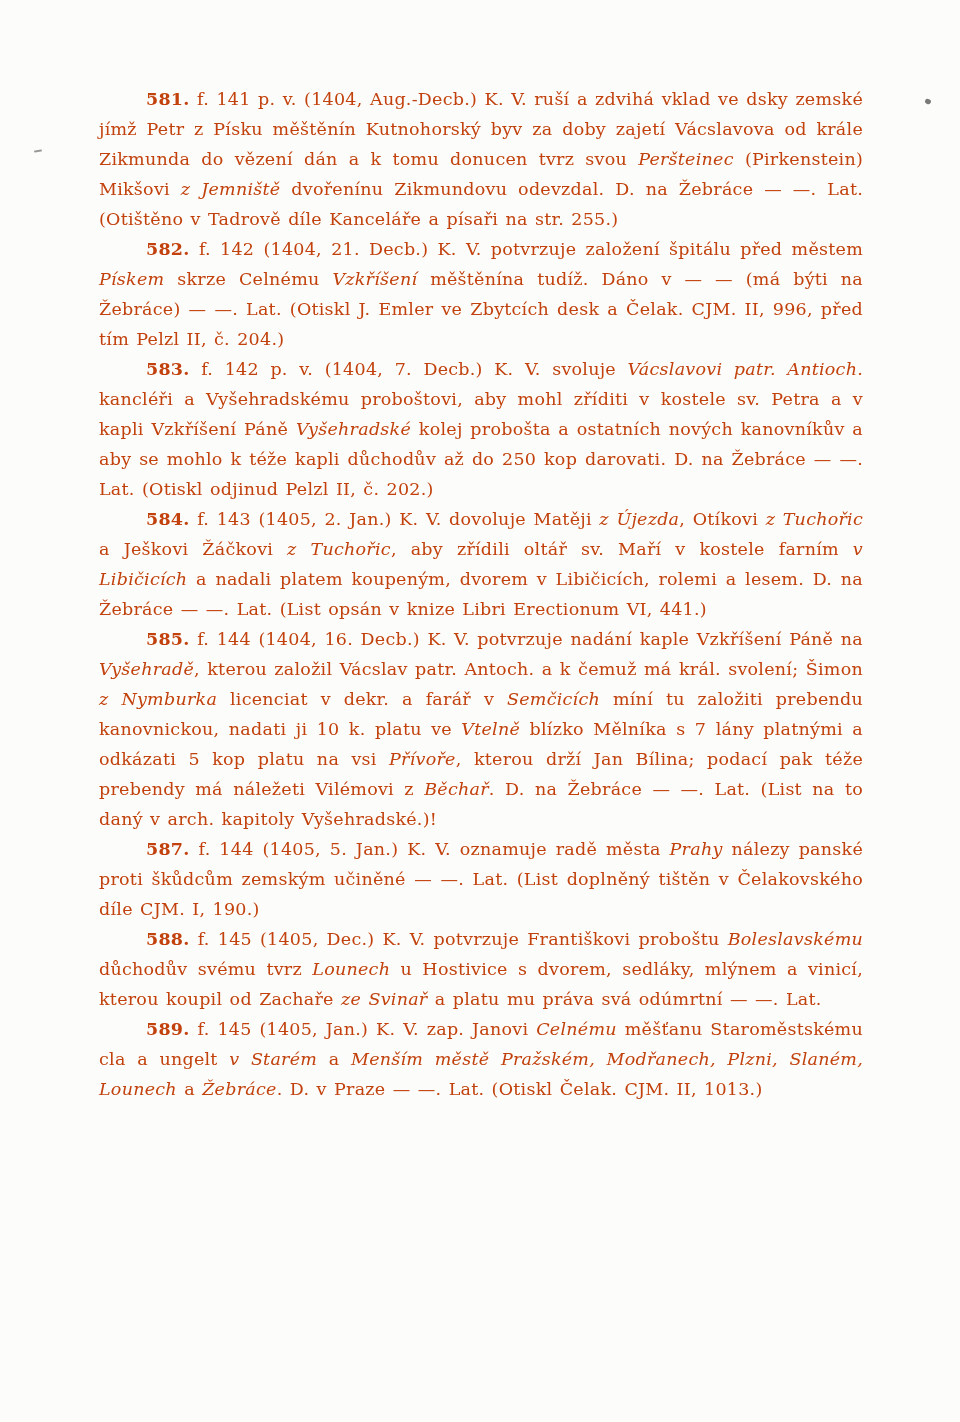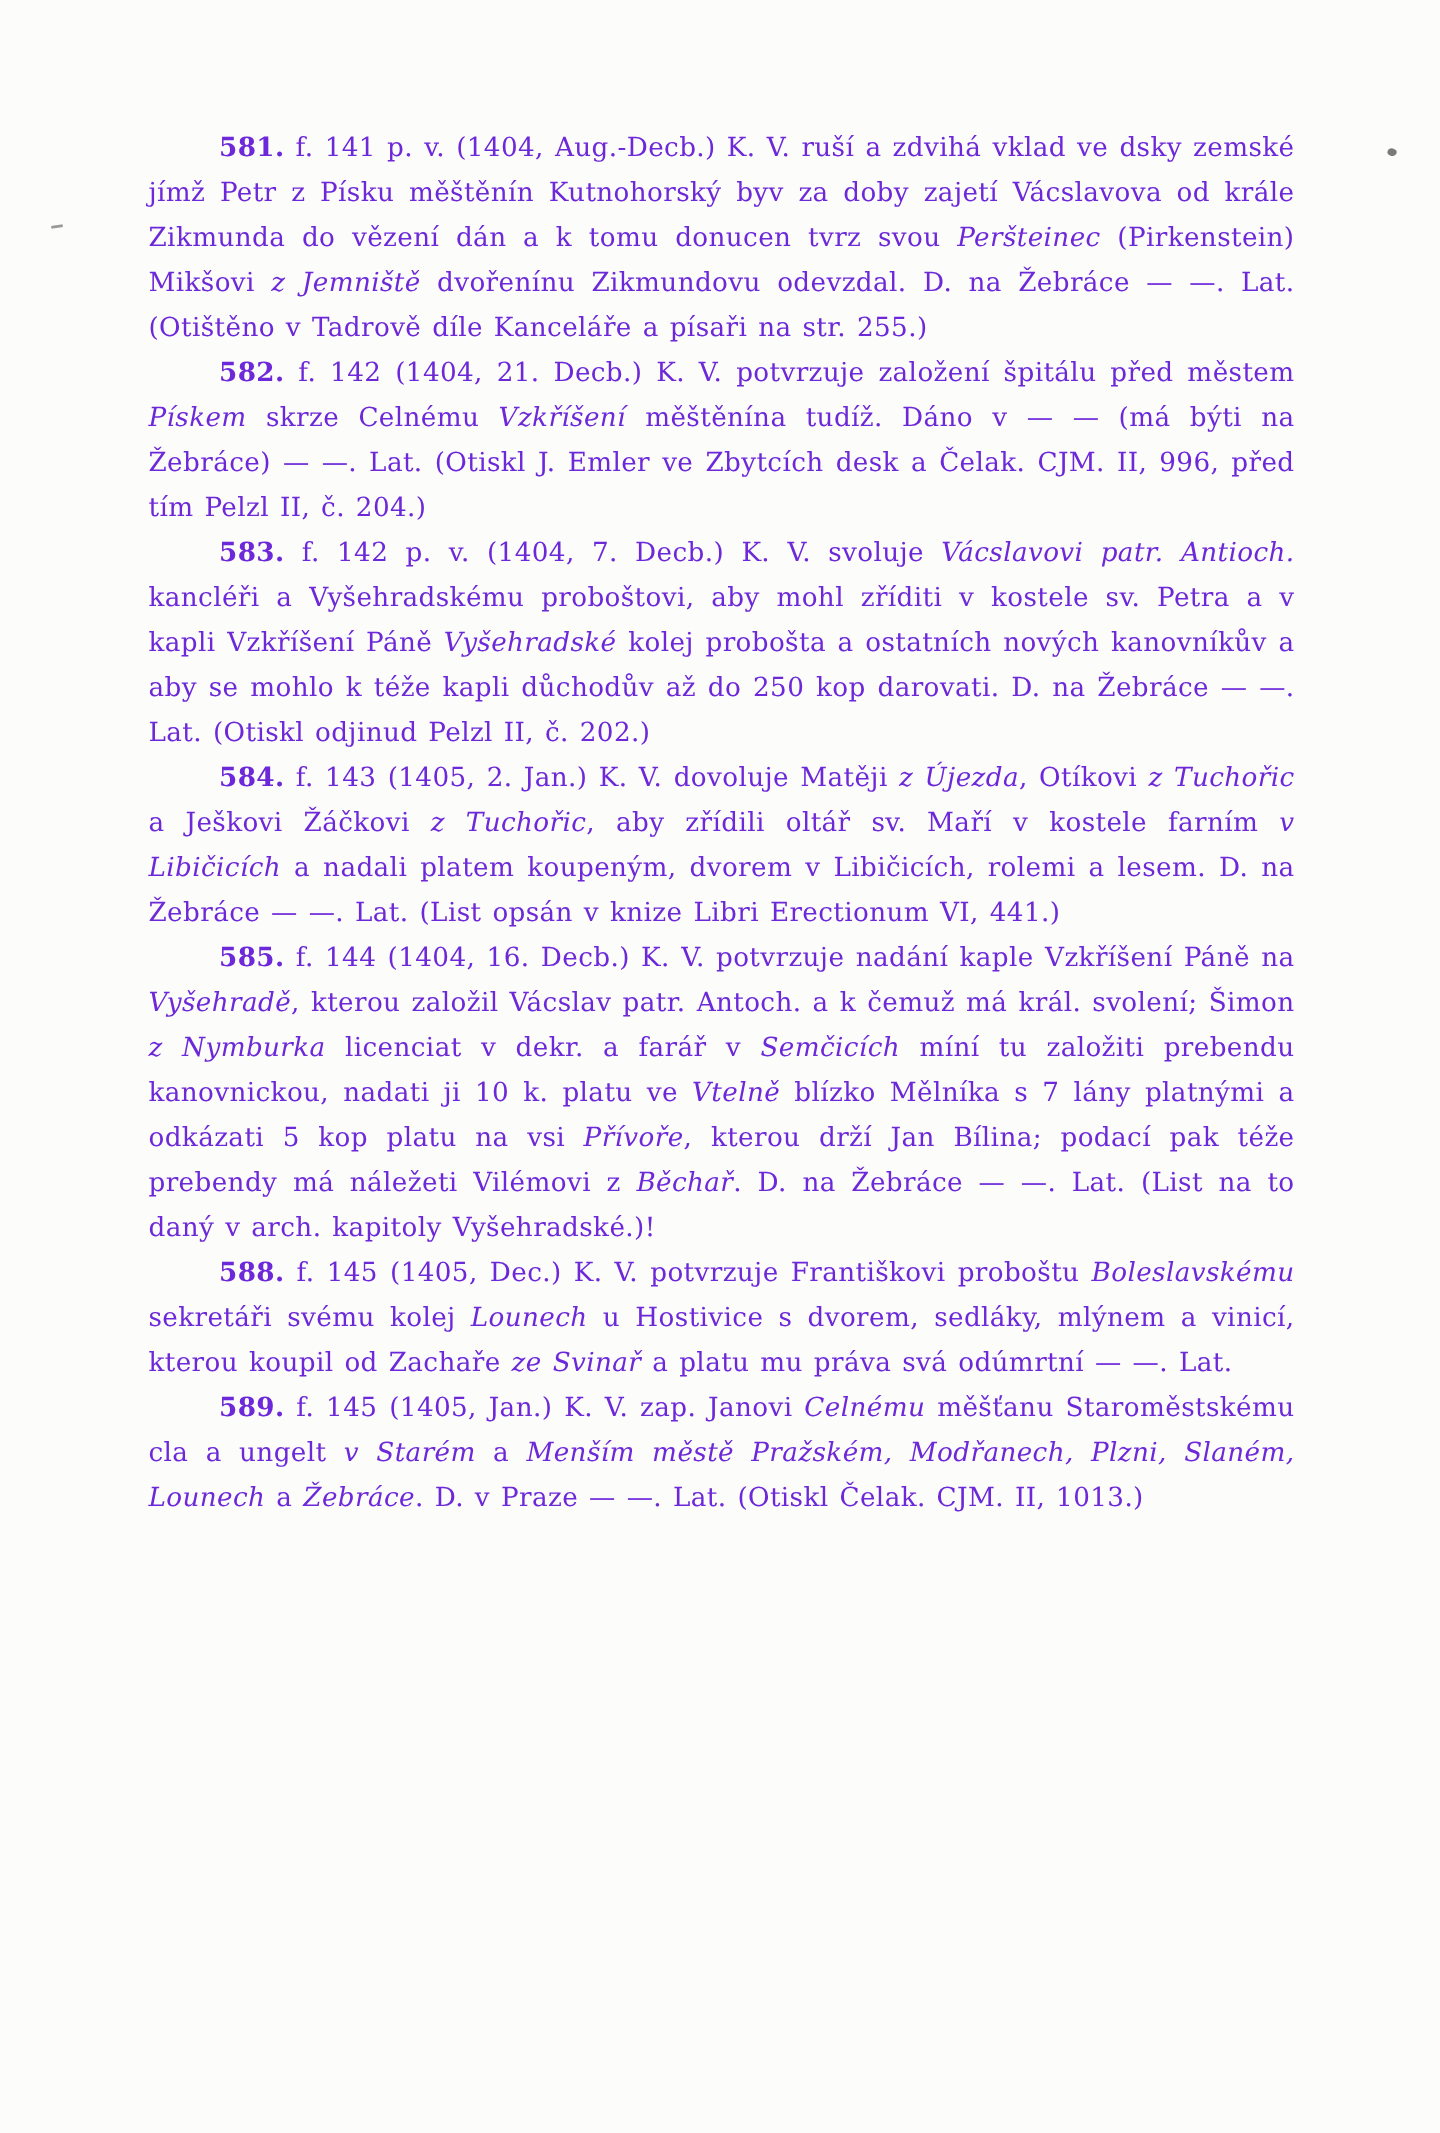--- a/index.html
+++ b/index.html
@@ -11,21 +11,21 @@
     height: 1422px;
     background: #fcfcfa;
     position: relative;
     overflow: hidden;
   }
   .text-column {
     position: absolute;
     left: 99px;
     top: 84px;
     width: 764px;
-    color: #6d28d9;
+    color: #c2410c;
   }
   p.entry {
     margin: 0;
     font-family: "DejaVu Serif", "Liberation Serif", serif;
     font-size: 17.5px;
     line-height: 30px;
     letter-spacing: 0.25px;
     word-spacing: 1.5px;
     text-align: justify;
     text-indent: 47px;
@@ -58,16 +58,17 @@
 
 <div class="page">
   <div class="speck-dot"></div>
   <div class="speck-dash"></div>
   <div class="text-column">
       <p class="entry"><span class="b">581.</span><span> f. 141 p. v. (1404, Aug.-Decb.) K. V. ruší a zdvihá vklad ve dsky zemské jímž Petr z Písku měštěnín Kutnohorský byv za doby zajetí Vácslavova od krále Zikmunda do vězení dán a k tomu donucen tvrz svou </span><span class="i">Peršteinec</span><span> (Pirkenstein) Mikšovi </span><span class="i">z Jemniště</span><span> dvořenínu Zikmundovu odevzdal. D. na Žebráce — —. Lat. (Otištěno v Tadrově díle Kanceláře a písaři na str. 255.)</span></p>
       <p class="entry"><span class="b">582.</span><span> f. 142 (1404, 21. Decb.) K. V. potvrzuje založení špitálu před městem </span><span class="i">Pískem</span><span> skrze Celnému </span><span class="i">Vzkříšení</span><span> měštěnína tudíž. Dáno v — — (má býti na Žebráce) — —. Lat. (Otiskl J. Emler ve Zbytcích desk a Čelak. CJM. II, 996, před tím Pelzl II, č. 204.)</span></p>
       <p class="entry"><span class="b">583.</span><span> f. 142 p. v. (1404, 7. Decb.) K. V. svoluje </span><span class="i">Vácslavovi patr. Antioch.</span><span> kancléři a Vyšehradskému proboštovi, aby mohl zříditi v kostele sv. Petra a v kapli Vzkříšení Páně </span><span class="i">Vyšehradské</span><span> kolej probošta a ostatních nových kanovníkův a aby se mohlo k téže kapli důchodův až do 250 kop darovati. D. na Žebráce — —. Lat. (Otiskl odjinud Pelzl II, č. 202.)</span></p>
       <p class="entry"><span class="b">584.</span><span> f. 143 (1405, 2. Jan.) K. V. dovoluje Matěji </span><span class="i">z Újezda</span><span>, Otíkovi </span><span class="i">z Tuchořic</span><span> a Ješkovi Žáčkovi </span><span class="i">z Tuchořic</span><span>, aby zřídili oltář sv. Maří v kostele farním </span><span class="i">v Libičicích</span><span> a nadali platem koupeným, dvorem v Libičicích, rolemi a lesem. D. na Žebráce — —. Lat. (List opsán v knize Libri Erectionum VI, 441.)</span></p>
       <p class="entry"><span class="b">585.</span><span> f. 144 (1404, 16. Decb.) K. V. potvrzuje nadání kaple Vzkříšení Páně na </span><span class="i">Vyšehradě</span><span>, kterou založil Vácslav patr. Antoch. a k čemuž má král. svolení; Šimon </span><span class="i">z Nymburka</span><span> licenciat v dekr. a farář v </span><span class="i">Semčicích</span><span> míní tu založiti prebendu kanovnickou, nadati ji 10 k. platu ve </span><span class="i">Vtelně</span><span> blízko Mělníka s 7 lány platnými a odkázati 5 kop platu na vsi </span><span class="i">Přívoře</span><span>, kterou drží Jan Bílina; podací pak téže prebendy má náležeti Vilémovi z </span><span class="i">Běchař</span><span>. D. na Žebráce — —. Lat. (List na to daný v arch. kapitoly Vyšehradské.)!</span></p>
-      <p class="entry"><span class="b">588.</span><span> f. 145 (1405, Dec.) K. V. potvrzuje Františkovi proboštu </span><span class="i">Boleslavskému</span><span> sekretáři svému kolej </span><span class="i">Lounech</span><span> u Hostivice s dvorem, sedláky, mlýnem a vinicí, kterou koupil od Zachaře </span><span class="i">ze Svinař</span><span> a platu mu práva svá odúmrtní — —. Lat.</span></p>
+      <p class="entry"><span class="b">587.</span><span> f. 144 (1405, 5. Jan.) K. V. oznamuje radě města </span><span class="i">Prahy</span><span> nálezy panské proti škůdcům zemským učiněné — —. Lat. (List doplněný tištěn v Čelakovského díle CJM. I, 190.)</span></p>
+      <p class="entry"><span class="b">588.</span><span> f. 145 (1405, Dec.) K. V. potvrzuje Františkovi proboštu </span><span class="i">Boleslavskému</span><span> důchodův svému tvrz </span><span class="i">Lounech</span><span> u Hostivice s dvorem, sedláky, mlýnem a vinicí, kterou koupil od Zachaře </span><span class="i">ze Svinař</span><span> a platu mu práva svá odúmrtní — —. Lat.</span></p>
       <p class="entry"><span class="b">589.</span><span> f. 145 (1405, Jan.) K. V. zap. Janovi </span><span class="i">Celnému</span><span> měšťanu Staroměstskému cla a ungelt </span><span class="i">v Starém</span><span> a </span><span class="i">Menším městě Pražském, Modřanech, Plzni, Slaném, Lounech</span><span> a </span><span class="i">Žebráce</span><span>. D. v Praze — —. Lat. (Otiskl Čelak. CJM. II, 1013.)</span></p>
     </div>
 </div>
 
 </body></html>

